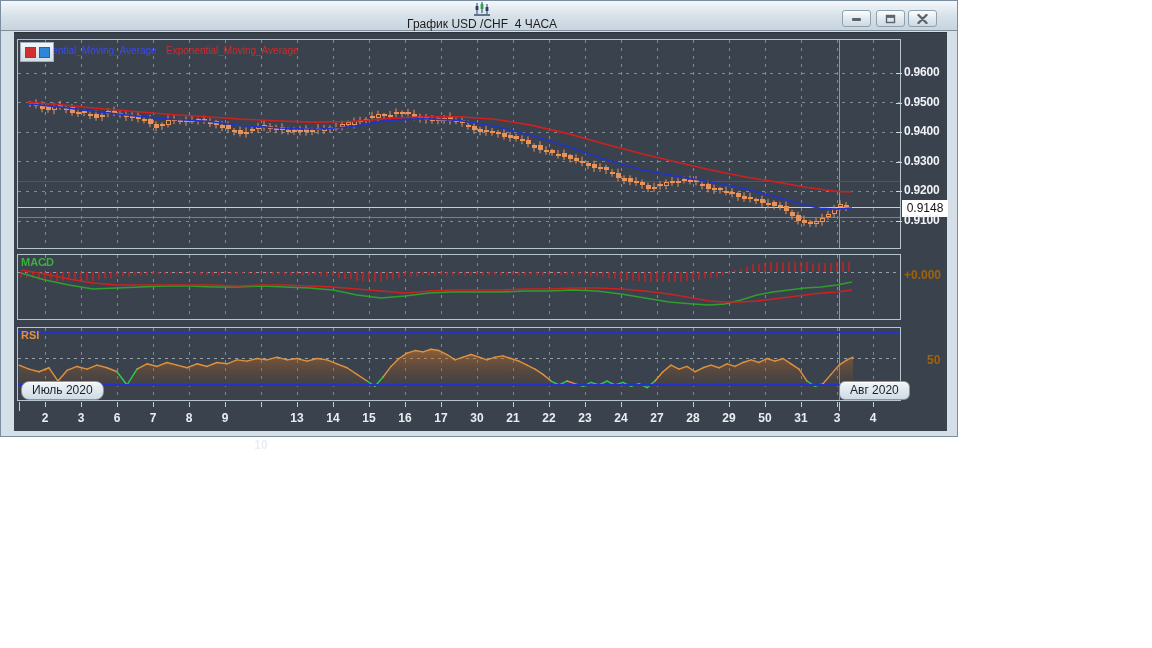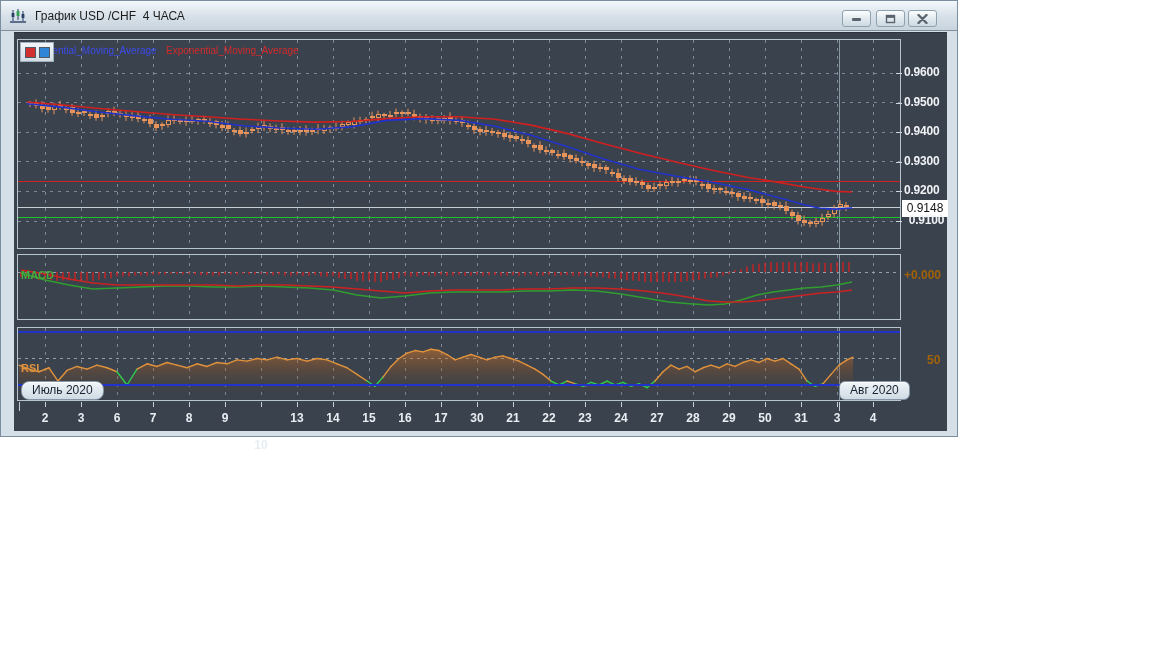--- a/index.html
+++ b/index.html
@@ -3,21 +3,21 @@
 <meta charset="utf-8">
 <style>
   * { margin:0; padding:0; box-sizing:border-box; }
   html,body { width:1152px; height:648px; background:#ffffff; overflow:hidden;
               font-family:"Liberation Sans", sans-serif; }
   .window { position:absolute; left:0; top:0; width:958px; height:437px;
             background:#d4dfe8; border:1px solid #7b8ea0; }
   
   .titlebar { position:absolute; left:0; top:0; width:956px; height:30px;
               background:linear-gradient(#f3f8fb,#d6e0e8 55%,#c8d4de);
-              border-bottom:1px solid #828f9b; display:flex; align-items:center; }
+              border-bottom:1px solid #828f9b; display:flex; align-items:center;flex-direction:column; }
   .title-icon { margin-left:8px; width:20px; height:18px; display:flex; align-items:center; }
   .title-text { margin-left:6px; font-size:12px; color:#1d1d1d; white-space:pre; }
   .winbtn { position:absolute; top:9px; width:29px; height:17px; border:1px solid #8fa1af;
             border-radius:3px; background:linear-gradient(#fcfeff,#e2eaef 50%,#cdd9e1);
             display:flex; align-items:center; justify-content:center; }
   .winbtn svg { display:block; }
   #btn-min { left:841px; } #btn-restore { left:875px; } #btn-close { left:907px; }
   
   .client { position:absolute; left:13px; top:31px; width:933px; height:399px;
             background:#3a424d; border-top:1px solid #2c343e; }
@@ -30,23 +30,23 @@
   .legend-blue { position:absolute; left:6px; top:5px; font-size:10px; color:#3b4bec;
                  z-index:1; white-space:nowrap; }
   .legend-red  { position:absolute; left:148px; top:5px; font-size:10px; color:#d42a2a;
                  z-index:1; white-space:nowrap; }
   .ind-buttons { position:absolute; left:2px; top:2px; width:34px; height:20px; z-index:2;
                  background:linear-gradient(#f2f6f9,#d2dde4); border:1px solid #9fb0bc;
                  display:flex; gap:3px; align-items:center; justify-content:center; }
   .sq { width:11px; height:11px; border:1px solid #4e5a66; }
   .sq-red  { background:#d22f2f; }
   .sq-blue { background:#2f86d8; }
-  .ind-label { position:absolute; left:3px; top:14px; font-size:11px; font-weight:bold; }
+  .ind-label { position:absolute; left:3px; top:1px; font-size:11px; font-weight:bold; }
   #macd-label { color:#3fae3f; }
-  #rsi-label  { color:#e0923c;margin-top:20px; }
+  #rsi-label  { color:#e0923c; }
   
   .price-label { position:absolute; left:903px; width:45px; font-size:12px; font-weight:bold;
                  color:#f0f3f6; letter-spacing:-0.2px; }
   .tick-right  { position:absolute; left:895px; width:6px; height:1px; background:#cfd8df; }
   .axis-side-label { position:absolute; font-size:12px; font-weight:bold; color:#a16207; }
   .price-tag { position:absolute; left:901px; top:199px; width:46px; height:17px;
                background:#ffffff; color:#141414; font-size:12px; text-align:center;
                line-height:17px; }
   .date-label { position:absolute; top:410px; font-size:12px; font-weight:bold;
                 color:#e9eef3; transform:translateX(-50%); }
@@ -750,21 +750,21 @@
 <span class="price-label" style="top: 64px;">0.9600</span>
     <span class="tick-right" style="top: 72px;"></span>
     <span class="price-label" style="top: 93.6px;">0.9500</span>
     <span class="tick-right" style="top: 101.6px;"></span>
     <span class="price-label" style="top: 123.2px;">0.9400</span>
     <span class="tick-right" style="top: 131.2px;"></span>
     <span class="price-label" style="top: 152.8px;">0.9300</span>
     <span class="tick-right" style="top: 160.8px;"></span>
     <span class="price-label" style="top: 182.4px;">0.9200</span>
     <span class="tick-right" style="top: 190.4px;"></span>
-    <span class="price-label" style="top: 212px; text-align: center;">0.9100</span>
+    <span class="price-label" style="top: 212px;">0.9100</span>
     <span class="tick-right" style="top: 220px;"></span>
     <span class="date-label" style="left: 44px;">2</span>
     <span class="tick-bottom" style="left: 44px;"></span>
     <span class="date-label" style="left: 80px;">3</span>
     <span class="tick-bottom" style="left: 80px;"></span>
     <span class="date-label" style="left: 116px;">6</span>
     <span class="tick-bottom" style="left: 116px;"></span>
     <span class="date-label" style="left: 152px;">7</span>
     <span class="tick-bottom" style="left: 152px;"></span>
     <span class="date-label" style="left: 188px;">8</span>

